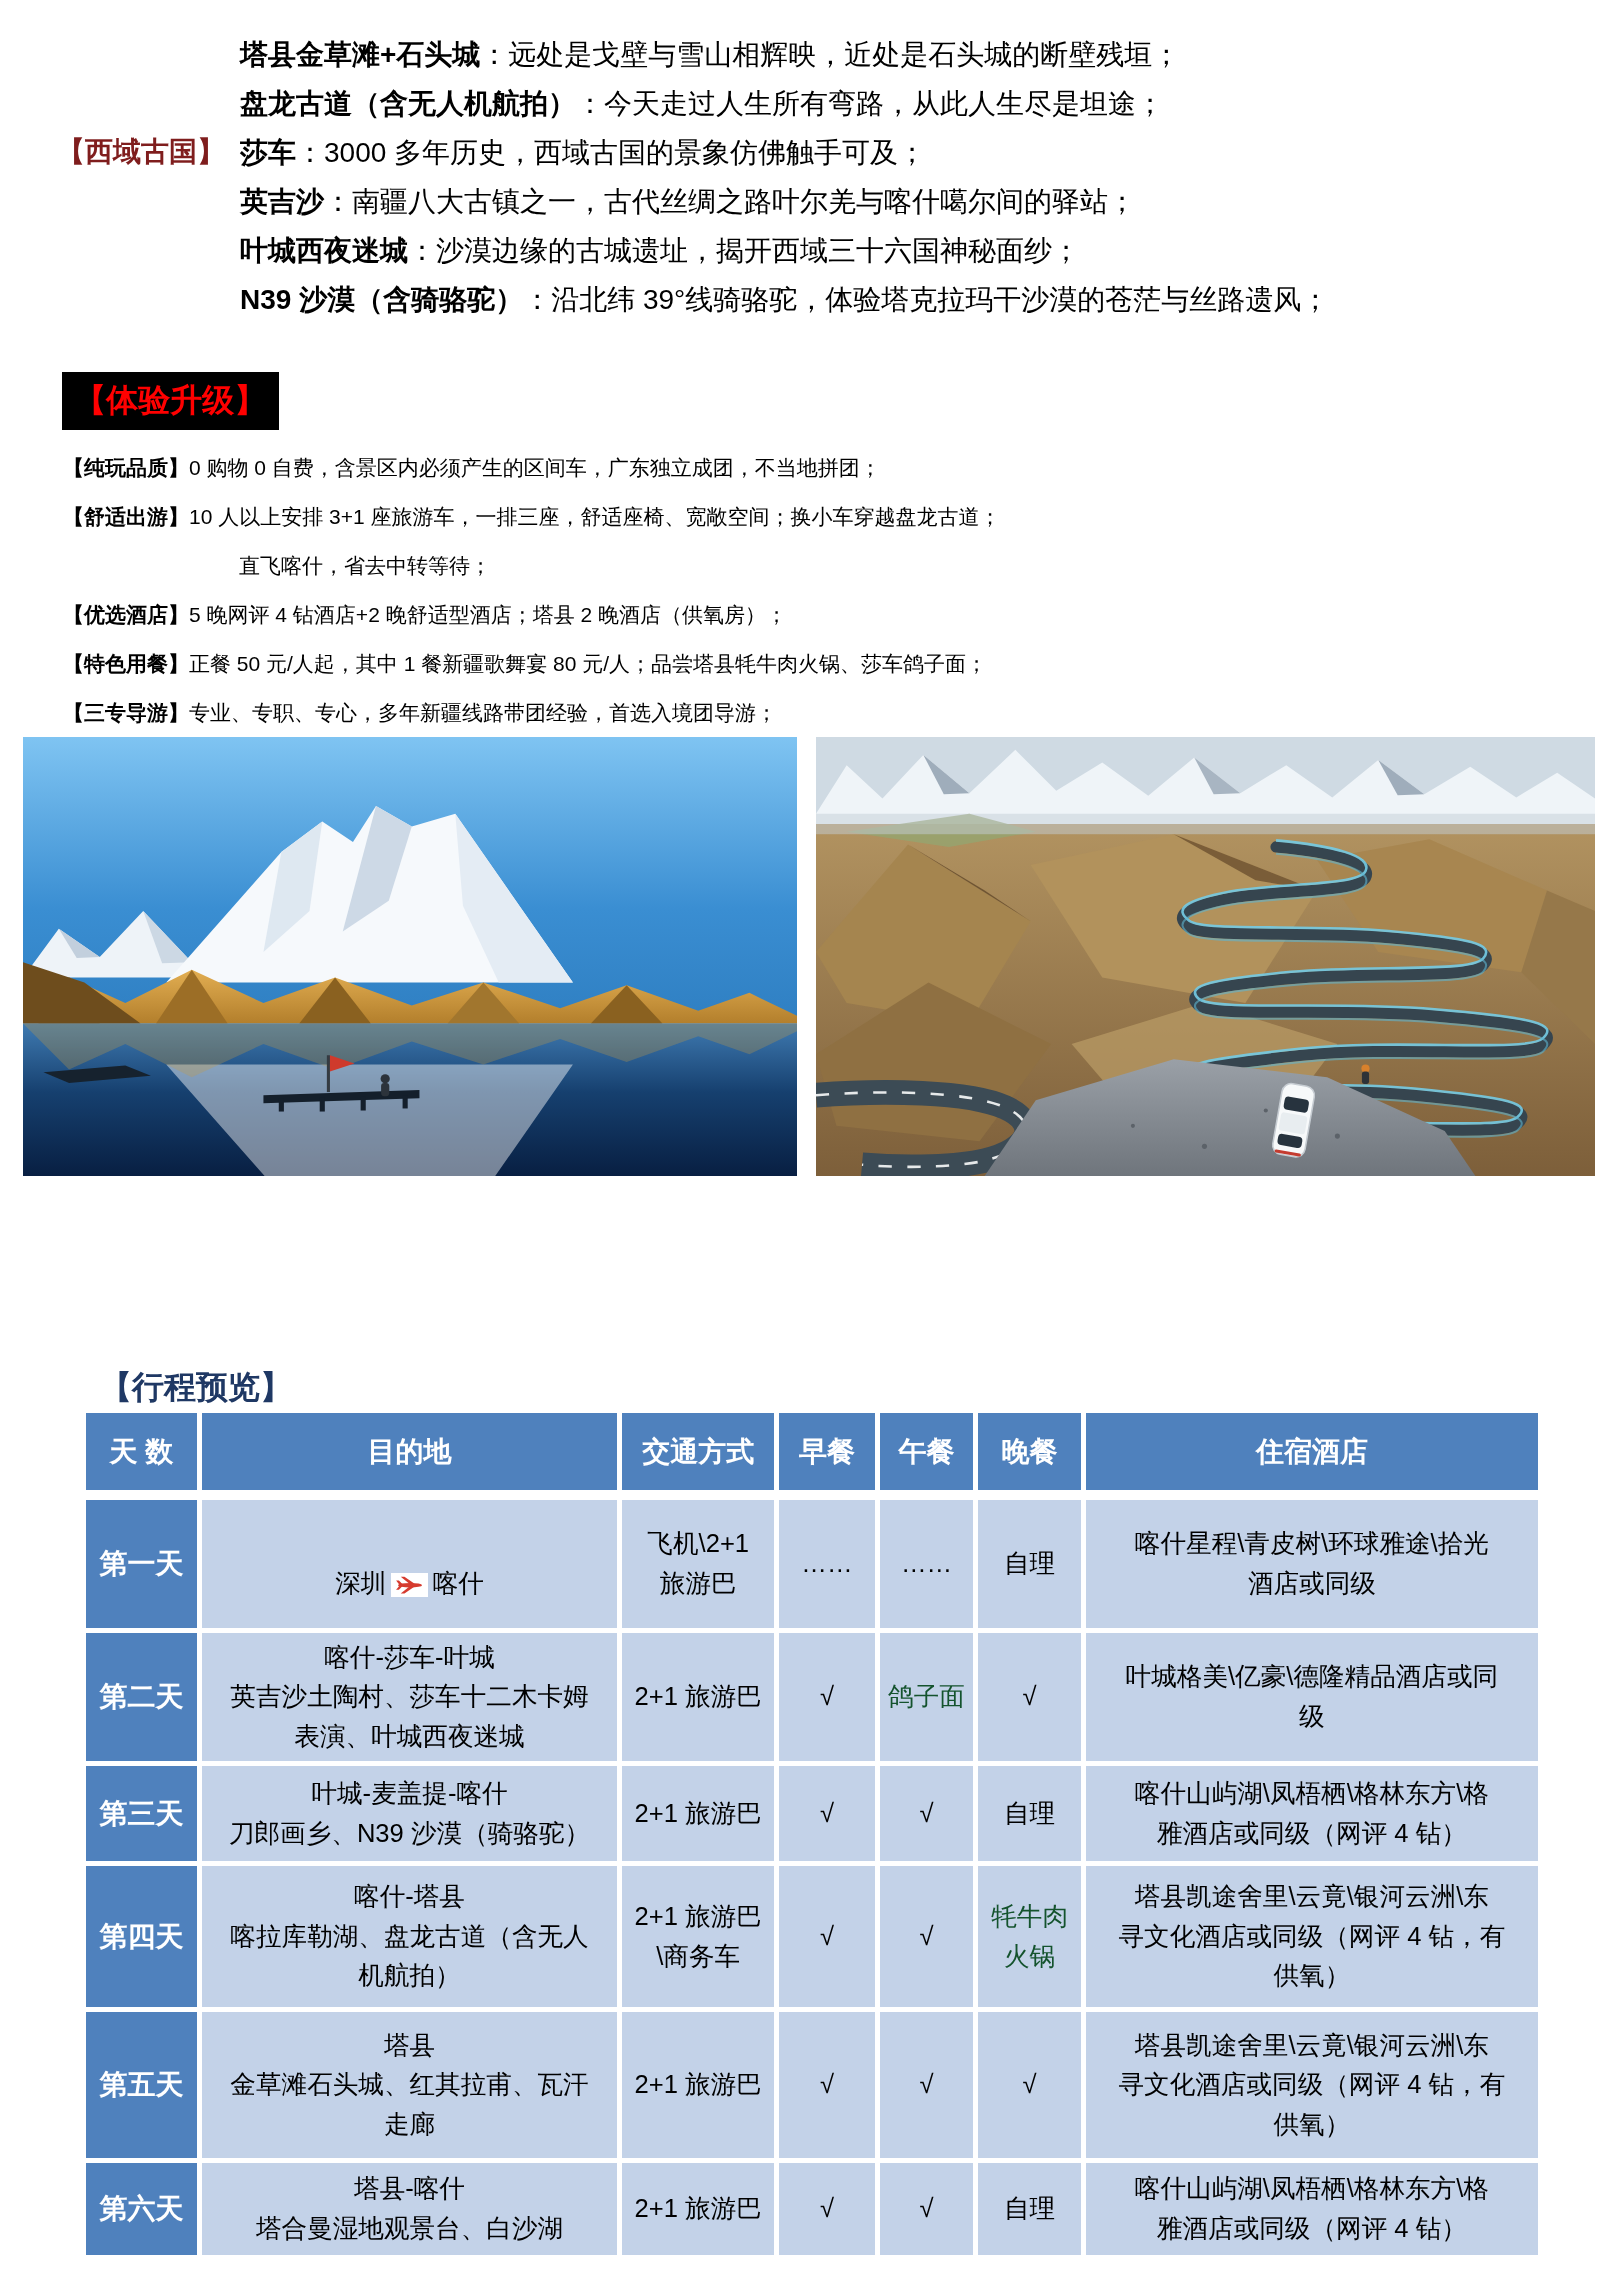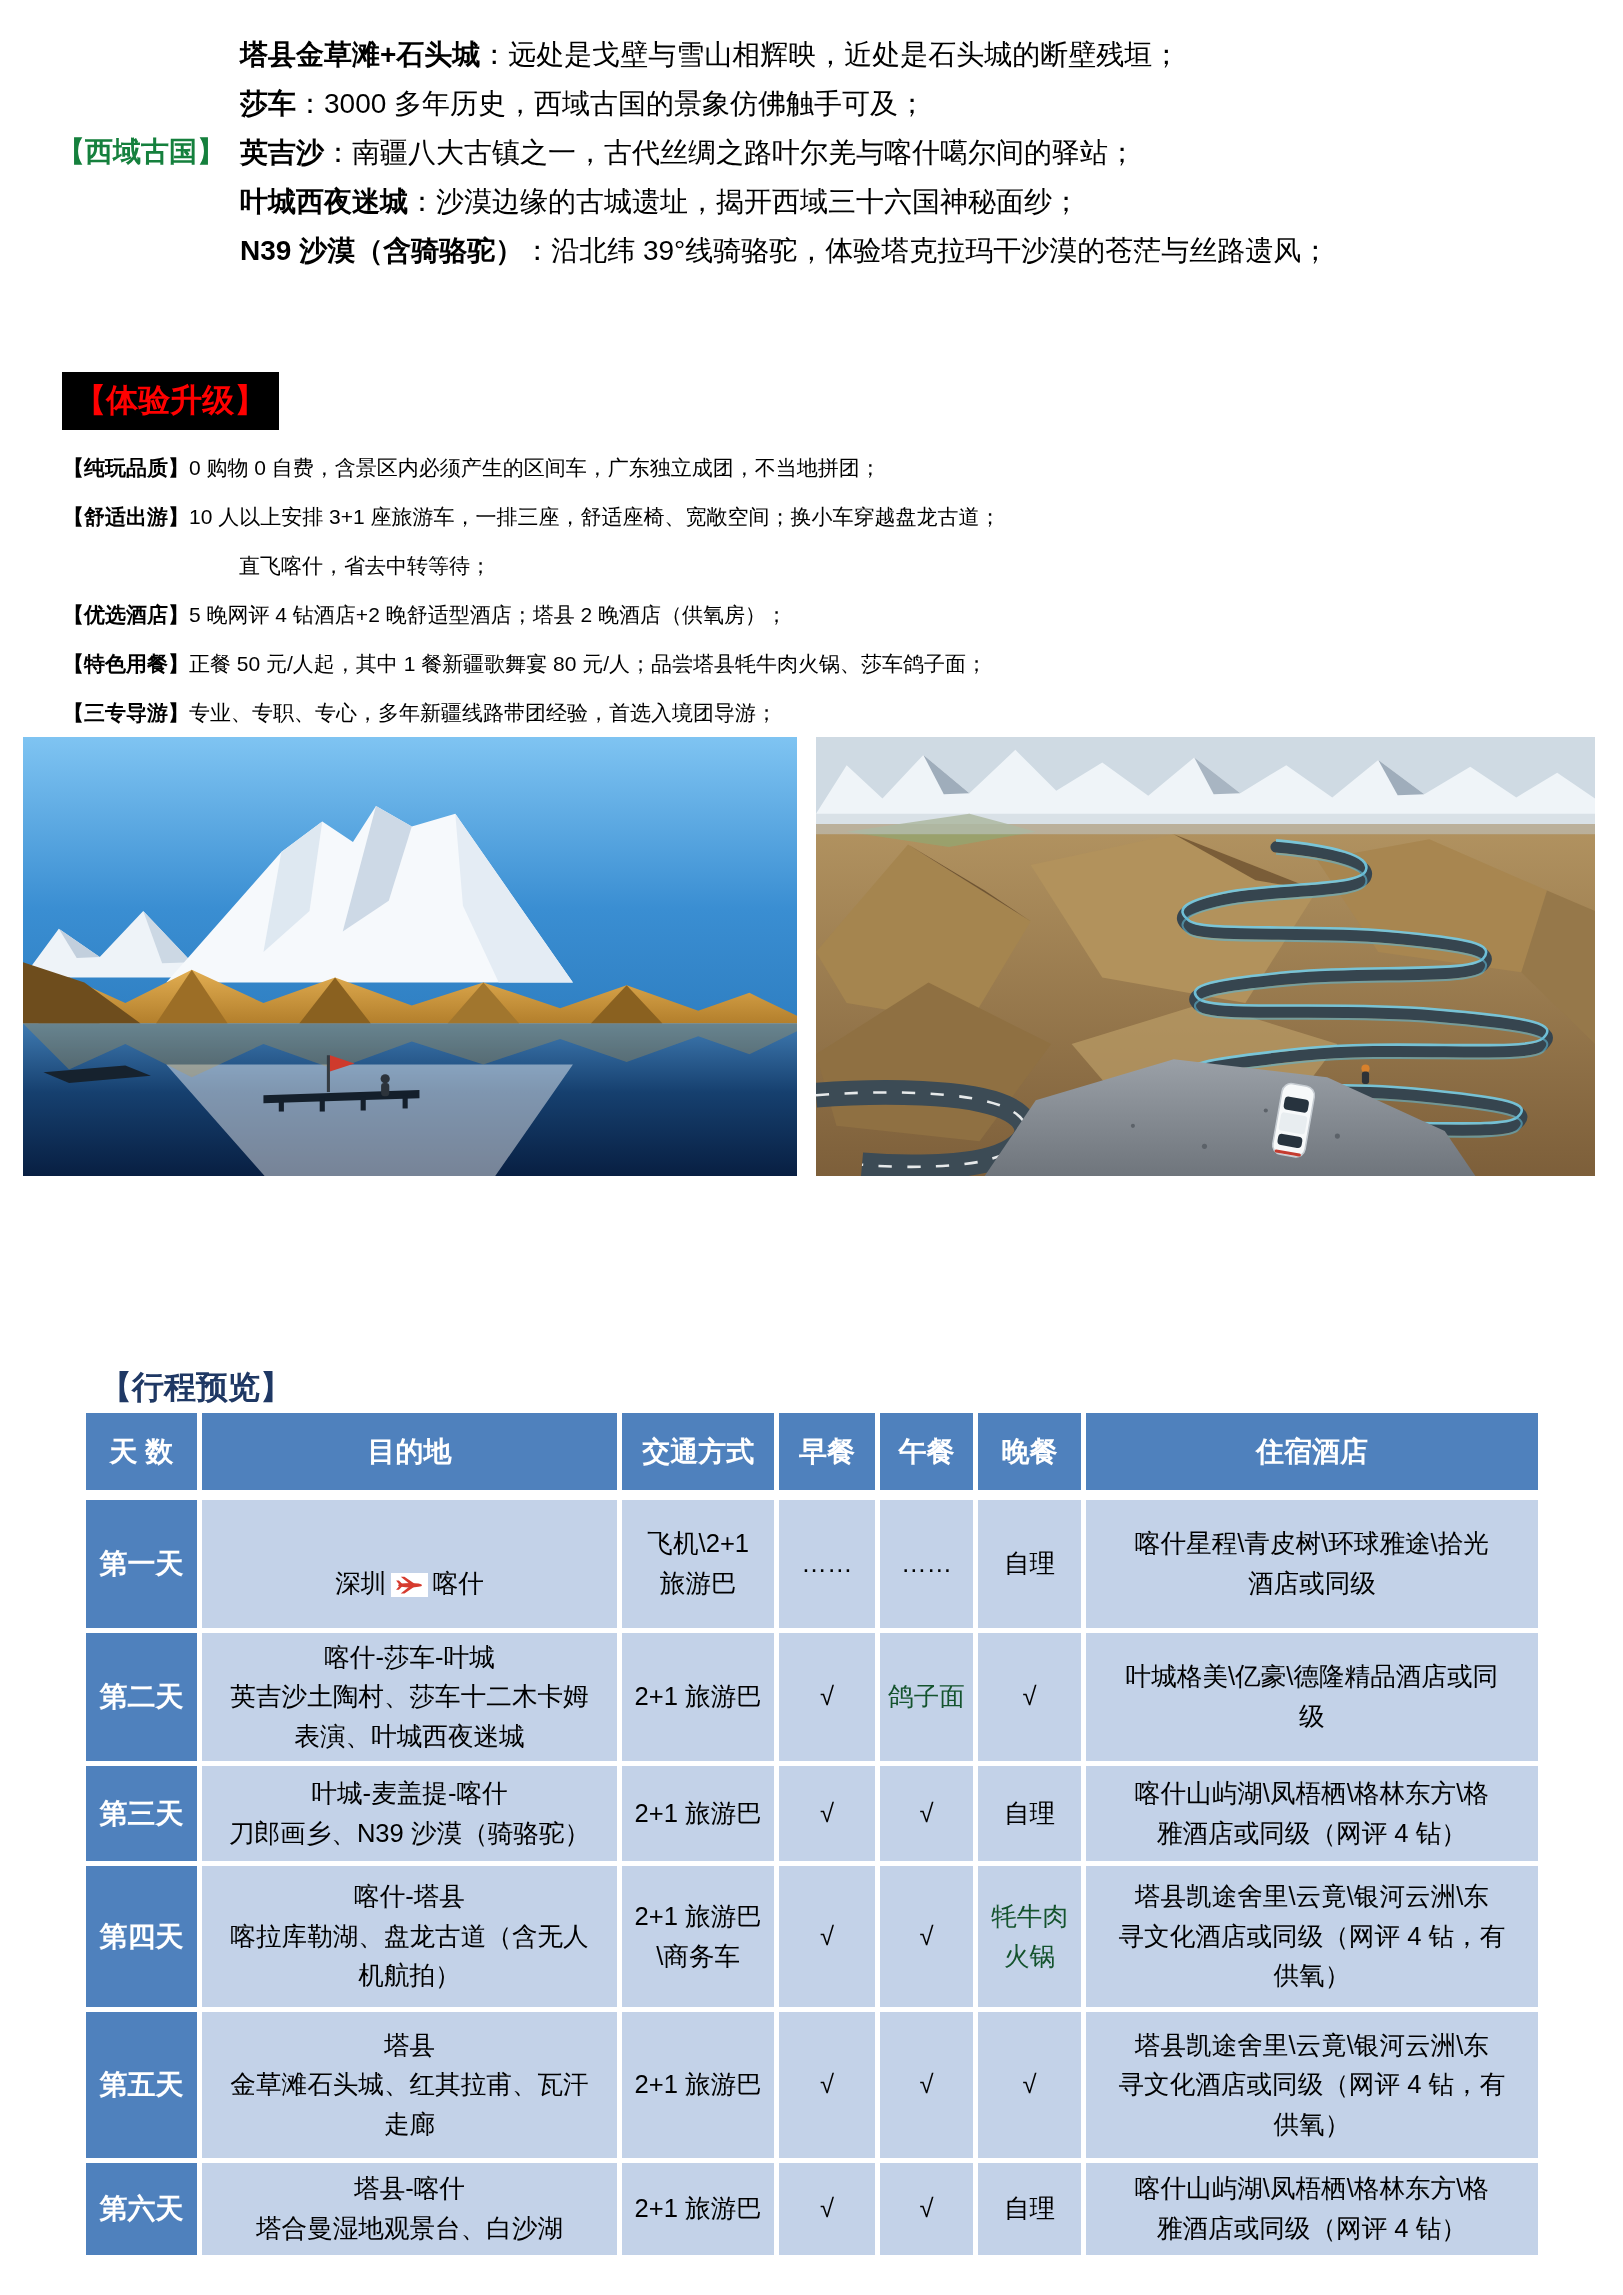--- a/index.html
+++ b/index.html
@@ -5,21 +5,21 @@
   html,body{margin:0;padding:0;background:#ffffff;}
   body{width:1623px;height:2295px;position:relative;overflow:hidden;
        font-family:"Liberation Sans","DejaVu Sans",sans-serif;color:#000;}
   .page{position:absolute;inset:0;}
 
   
   .highlights{position:absolute;left:0;top:30px;width:1595px;}
   .hl-line{padding-left:240px;font-size:28px;line-height:49px;white-space:nowrap;}
   .hl-line b{font-weight:800;}
   .side-label{position:absolute;left:57px;top:97px;font-size:28px;line-height:49px;
-              color:#15803d;font-weight:800;}
+              color:#7f1d1d;font-weight:800;}
 
   
   .experience{position:absolute;left:0;top:372px;width:1595px;}
   .badge{display:inline-block;margin-left:62px;background:#000000;color:#FF0000;
          font-weight:800;font-size:32px;line-height:1.1;padding:11.2px 12.3px;}
   .exp-items{margin-top:13.3px;}
   .exp-item{padding-left:239px;text-indent:-176px;font-size:21px;line-height:49px;
             white-space:pre-line;}
   .exp-item b{font-weight:800;}
 
@@ -45,20 +45,21 @@
               vertical-align:middle;line-height:0;}
 </style>
 </head>
 <body>
 
 <div class="page">
 
   <section class="highlights">
     <div class="side-label">【西域古国】</div>
     <div class="hl-line"><b>塔县金草滩+石头城</b><span>：远处是戈壁与雪山相辉映，近处是石头城的断壁残垣；</span></div>
+    <div class="hl-line"><b>盘龙古道（含无人机航拍）</b><span>：今天走过人生所有弯路，从此人生尽是坦途；</span></div>
     <div class="hl-line"><b>莎车</b><span>：3000 多年历史，西域古国的景象仿佛触手可及；</span></div>
     <div class="hl-line"><b>英吉沙</b><span>：南疆八大古镇之一，古代丝绸之路叶尔羌与喀什噶尔间的驿站；</span></div>
     <div class="hl-line"><b>叶城西夜迷城</b><span>：沙漠边缘的古城遗址，揭开西域三十六国神秘面纱；</span></div>
     <div class="hl-line"><b>N39 沙漠（含骑骆驼）</b><span>：沿北纬 39°线骑骆驼，体验塔克拉玛干沙漠的苍茫与丝路遗风；</span></div>
   </section>
 
   <section class="experience">
     <div class="badge">【体验升级】</div>
     <div class="exp-items">
       <div class="exp-item"><b>【纯玩品质】</b><span>0 购物 0 自费，含景区内必须产生的区间车，广东独立成团，不当地拼团；</span></div>

